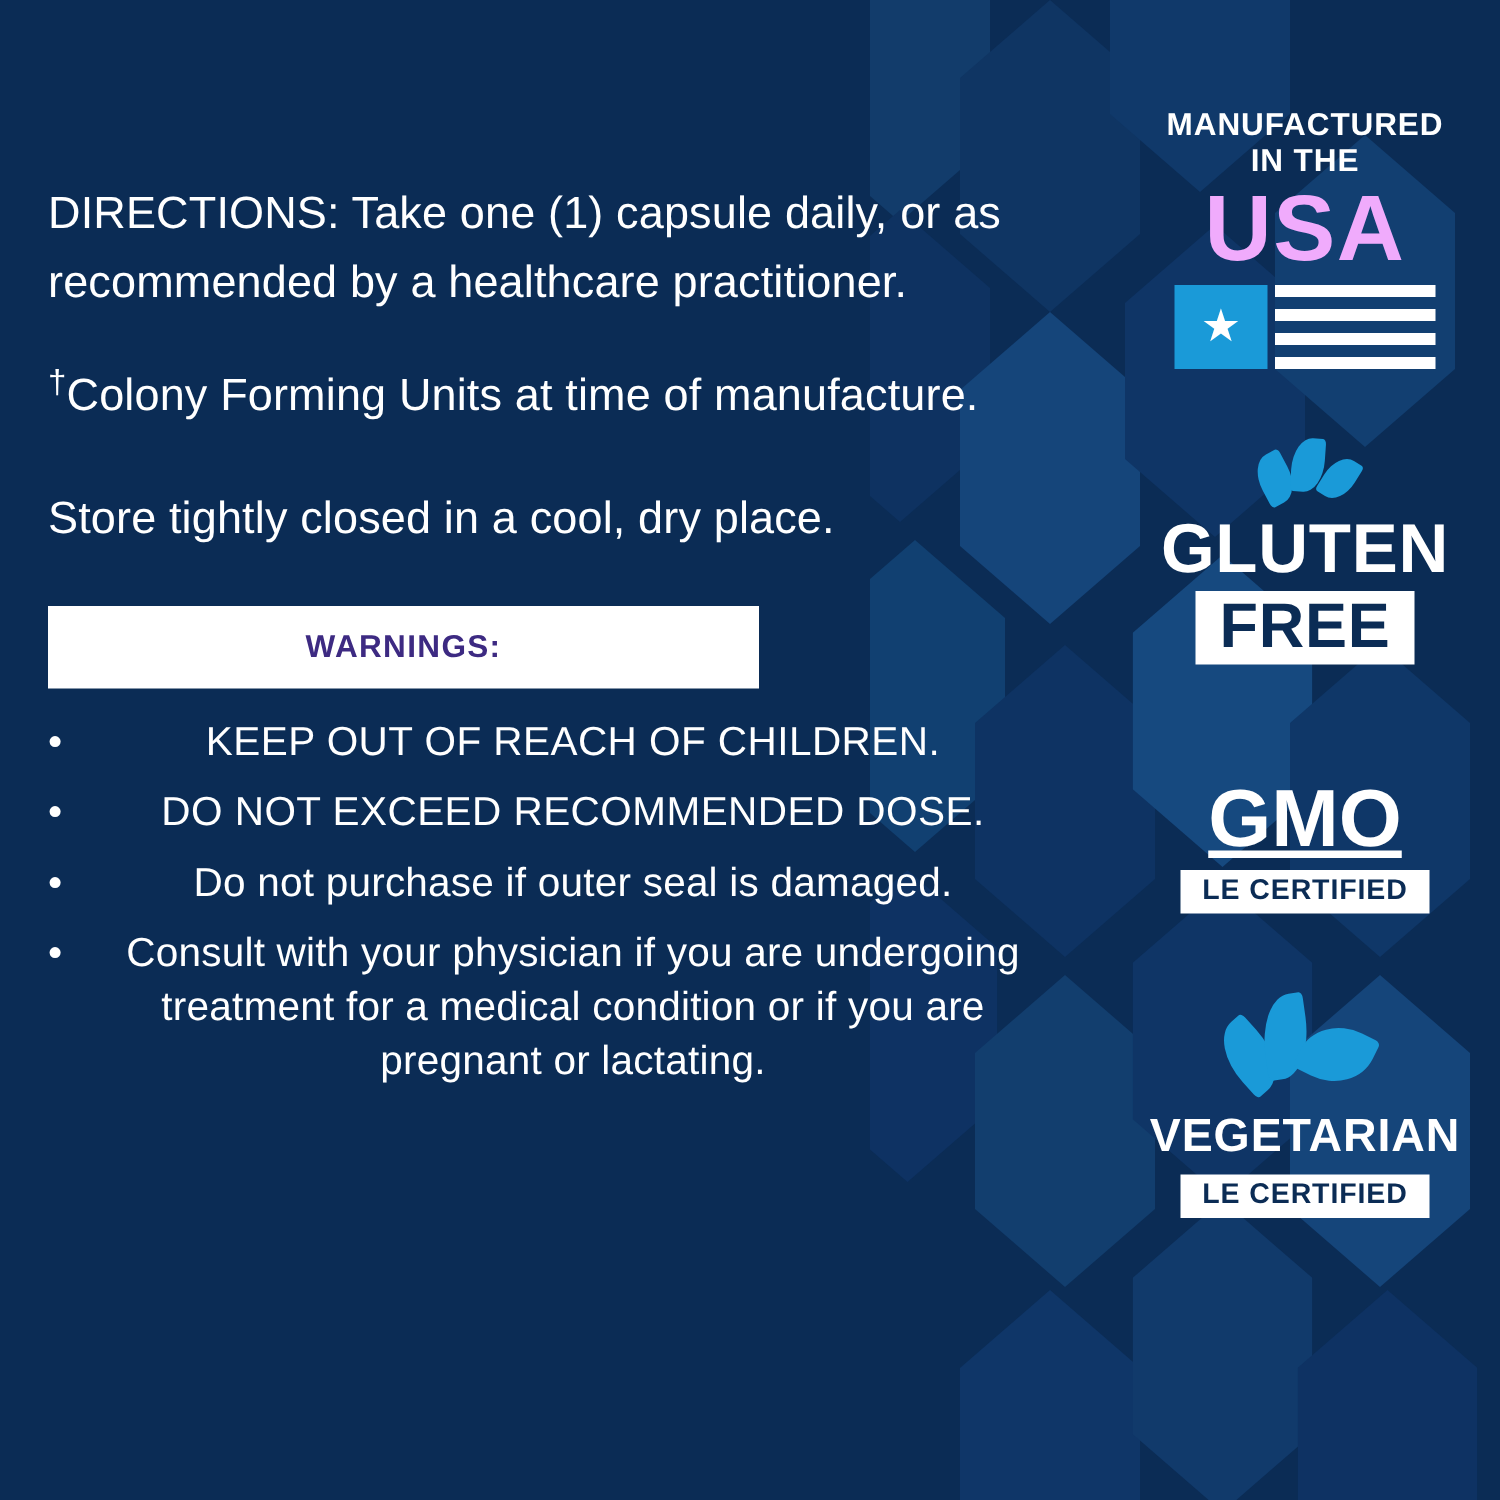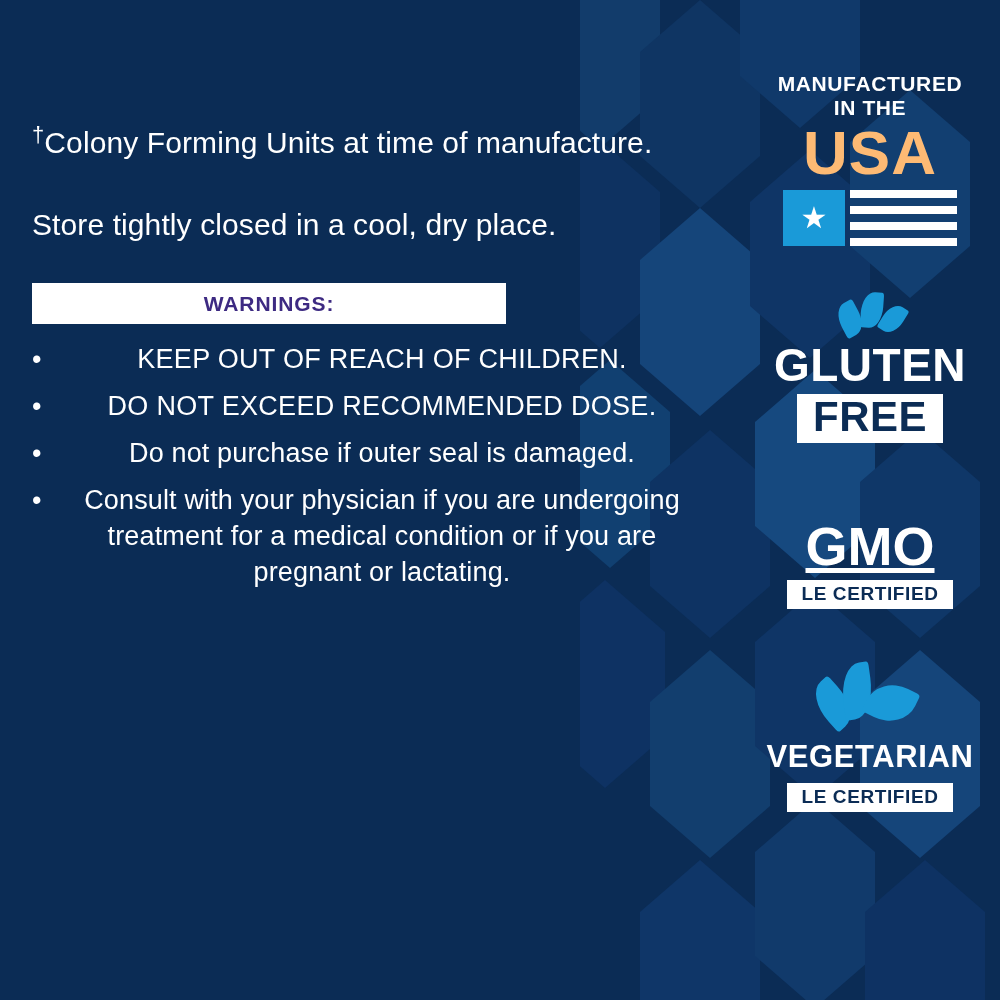--- a/index.html
+++ b/index.html
@@ -55,21 +55,21 @@
   .para.tight { margin-bottom: 36px; }
   .sup {
     font-size: 22px;
     vertical-align: super;
     line-height: 0;
   }
 
   .warnings-bar {
     background: #ffffff;
     width: 474px;
-    height: 41px;
+    height: 55px;
     display: flex;
     align-items: center;
     justify-content: center;
     margin-top: 36px;
     margin-bottom: 18px;
   }
   .warnings-bar span {
     color: #3d2a82;
     font-size: 21px;
     font-weight: 700;
@@ -120,21 +120,21 @@
   }
   .usa .top-line {
     color: #ffffff;
     font-size: 21px;
     font-weight: 700;
     letter-spacing: 0.6px;
     line-height: 1.12;
     text-align: center;
   }
   .usa .usa-word {
-    color: #fdba74;
+    color: #f0abfc;
     font-size: 62px;
     font-weight: 700;
     letter-spacing: 1px;
     line-height: 1.02;
     margin-top: 2px;
   }
   .flag {
     display: flex;
     width: 174px;
     height: 56px;
@@ -300,20 +300,21 @@
     <div class="hex" style="left:70px;  top:650px;  background:#123e6e;"></div>
     <div class="hex" style="left:175px; top:590px;  background:#0f3566;"></div>
     <div class="hex" style="left:280px; top:650px;  background:#15457a;"></div>
     <div class="hex" style="left:60px;  top:860px;  background:#0f3668;"></div>
     <div class="hex" style="left:175px; top:800px;  background:#113a6b;"></div>
     <div class="hex" style="left:285px; top:860px;  background:#0e3263;"></div>
   </div>
 
   <div class="content">
 
+    <p class="para">DIRECTIONS: Take one (1) capsule daily, or as recommended by a healthcare practitioner.</p>
 
     <p class="para tight"><span class="sup">†</span><span>Colony Forming Units at time of manufacture.</span></p>
 
     <p class="para">Store tightly closed in a cool, dry place.</p>
 
     <div class="warnings-bar">
       <span>WARNINGS:</span>
     </div>
 
     <ul class="bullets">

